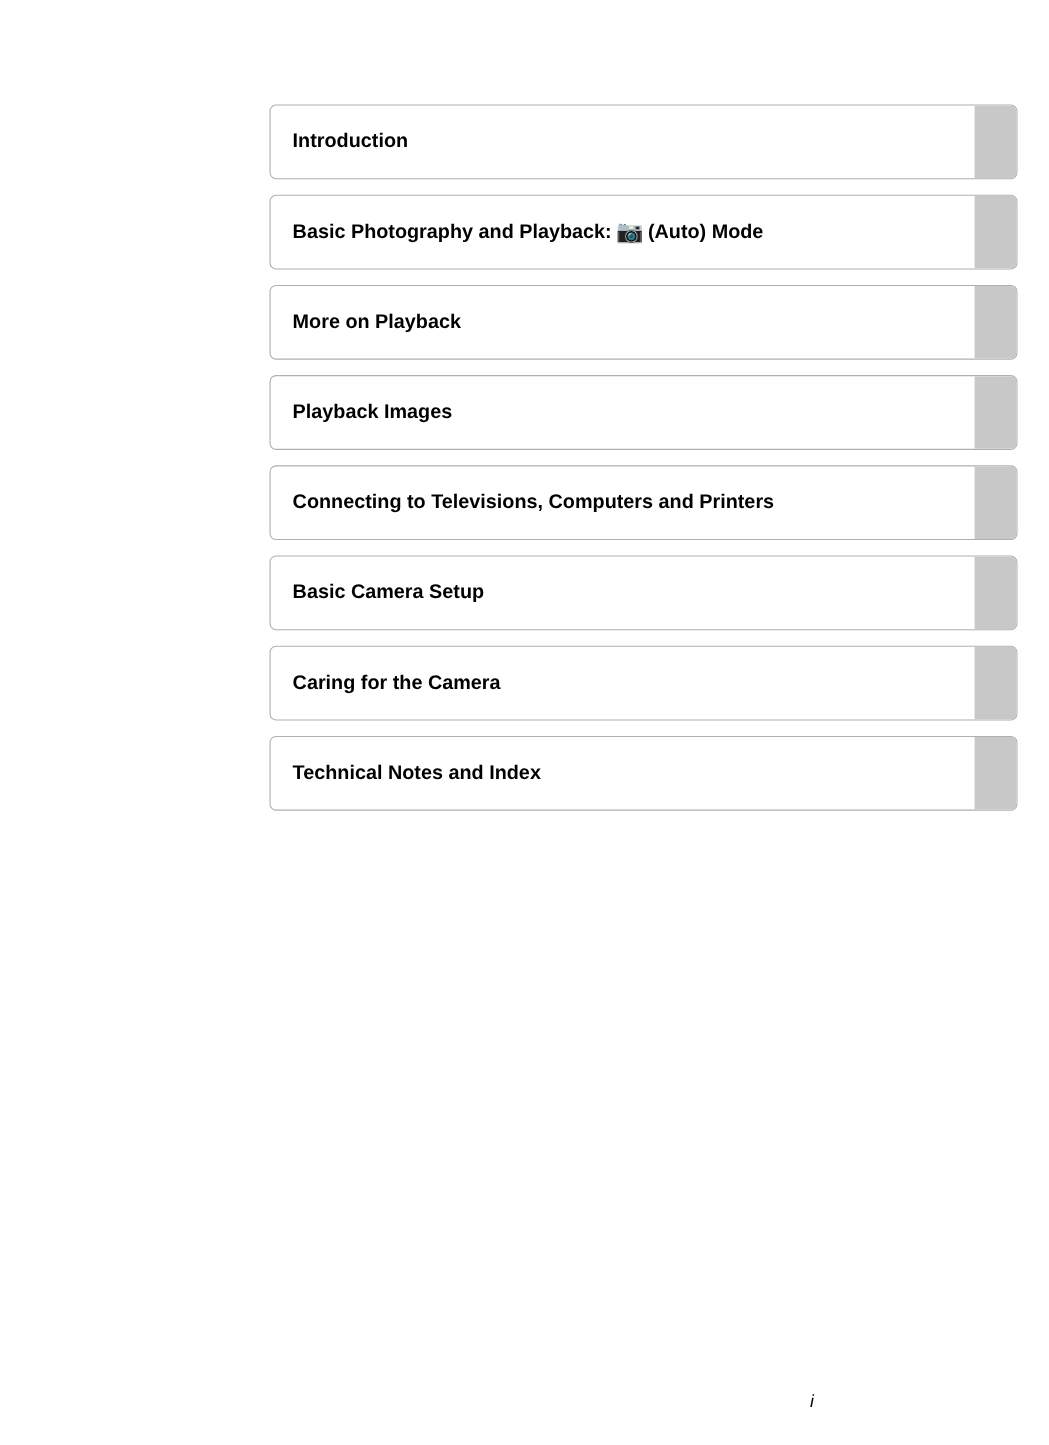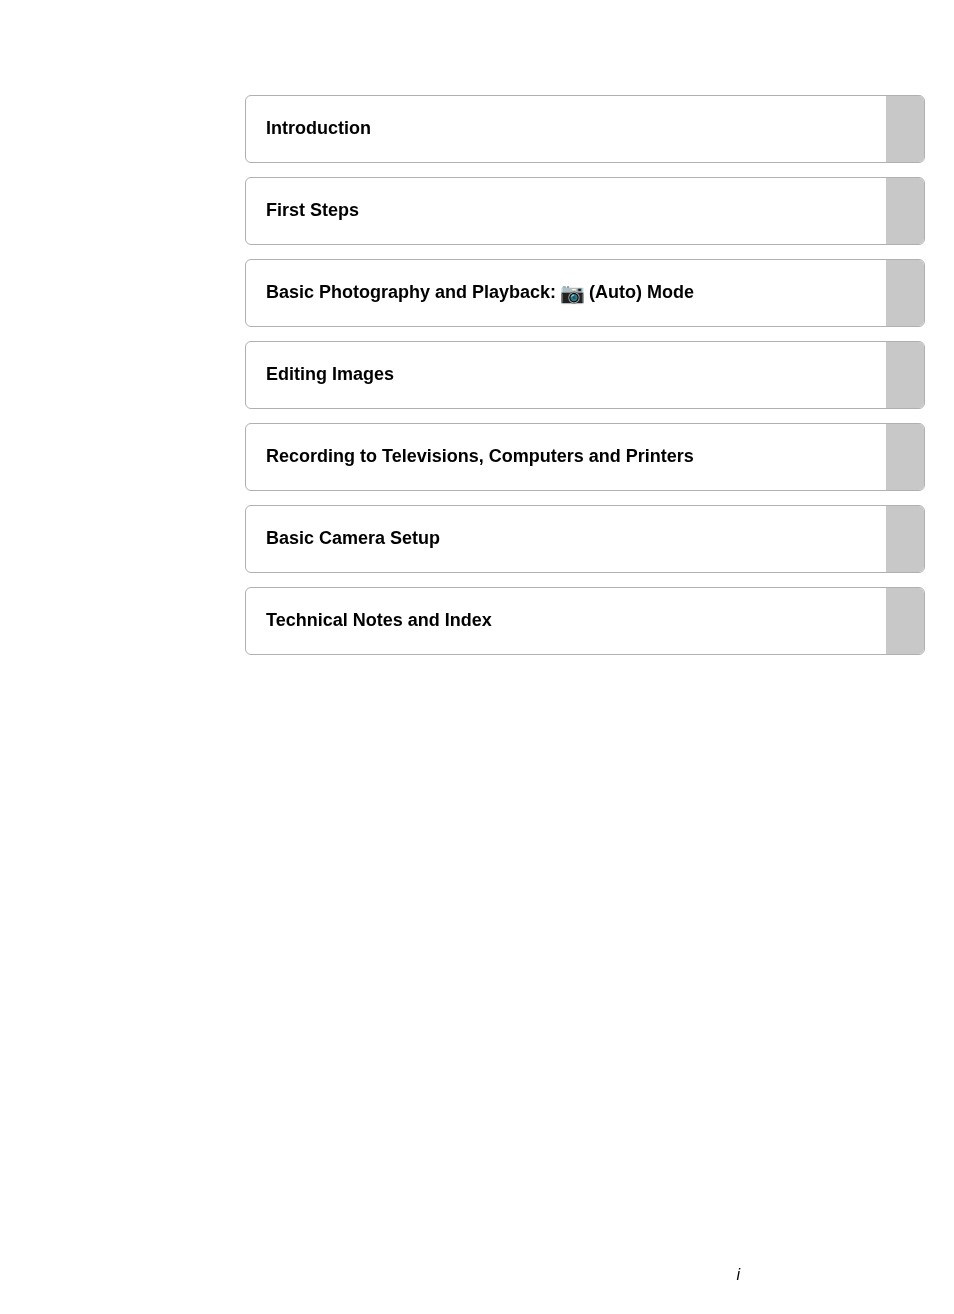--- a/index.html
+++ b/index.html
@@ -80,52 +80,56 @@
 <body>
 
 <div class="page-container">
   <div class="toc-list">
 
     <div class="toc-item">
       <div class="toc-item-label">Introduction</div>
       <div class="toc-item-tab"></div>
     </div>
 
-    <div class="toc-item">
-      <div class="toc-item-label">First Steps</div>
-      <div class="toc-item-tab"></div>
-    </div>
 
     <div class="toc-item">
       <div class="toc-item-label">
         <span>Basic Photography and Playback:</span>
           <span class="camera-icon">📷</span>
           <span> (Auto) Mode</span>
       </div>
       <div class="toc-item-tab"></div>
     </div>
 
 
+    <div class="toc-item">
+      <div class="toc-item-label">More on Playback</div>
+      <div class="toc-item-tab"></div>
+    </div>
 
     <div class="toc-item">
-      <div class="toc-item-label">Editing Images</div>
+      <div class="toc-item-label">Playback Images</div>
       <div class="toc-item-tab"></div>
     </div>
 
 
     <div class="toc-item">
-      <div class="toc-item-label">Recording to Televisions, Computers and Printers</div>
+      <div class="toc-item-label">Connecting to Televisions, Computers and Printers</div>
       <div class="toc-item-tab"></div>
     </div>
 
     <div class="toc-item">
       <div class="toc-item-label">Basic Camera Setup</div>
       <div class="toc-item-tab"></div>
     </div>
 
+    <div class="toc-item">
+      <div class="toc-item-label">Caring for the Camera</div>
+      <div class="toc-item-tab"></div>
+    </div>
 
     <div class="toc-item">
       <div class="toc-item-label">Technical Notes and Index</div>
       <div class="toc-item-tab"></div>
     </div>
 
   </div>
 
   <div class="page-number">i</div>
 </div>

